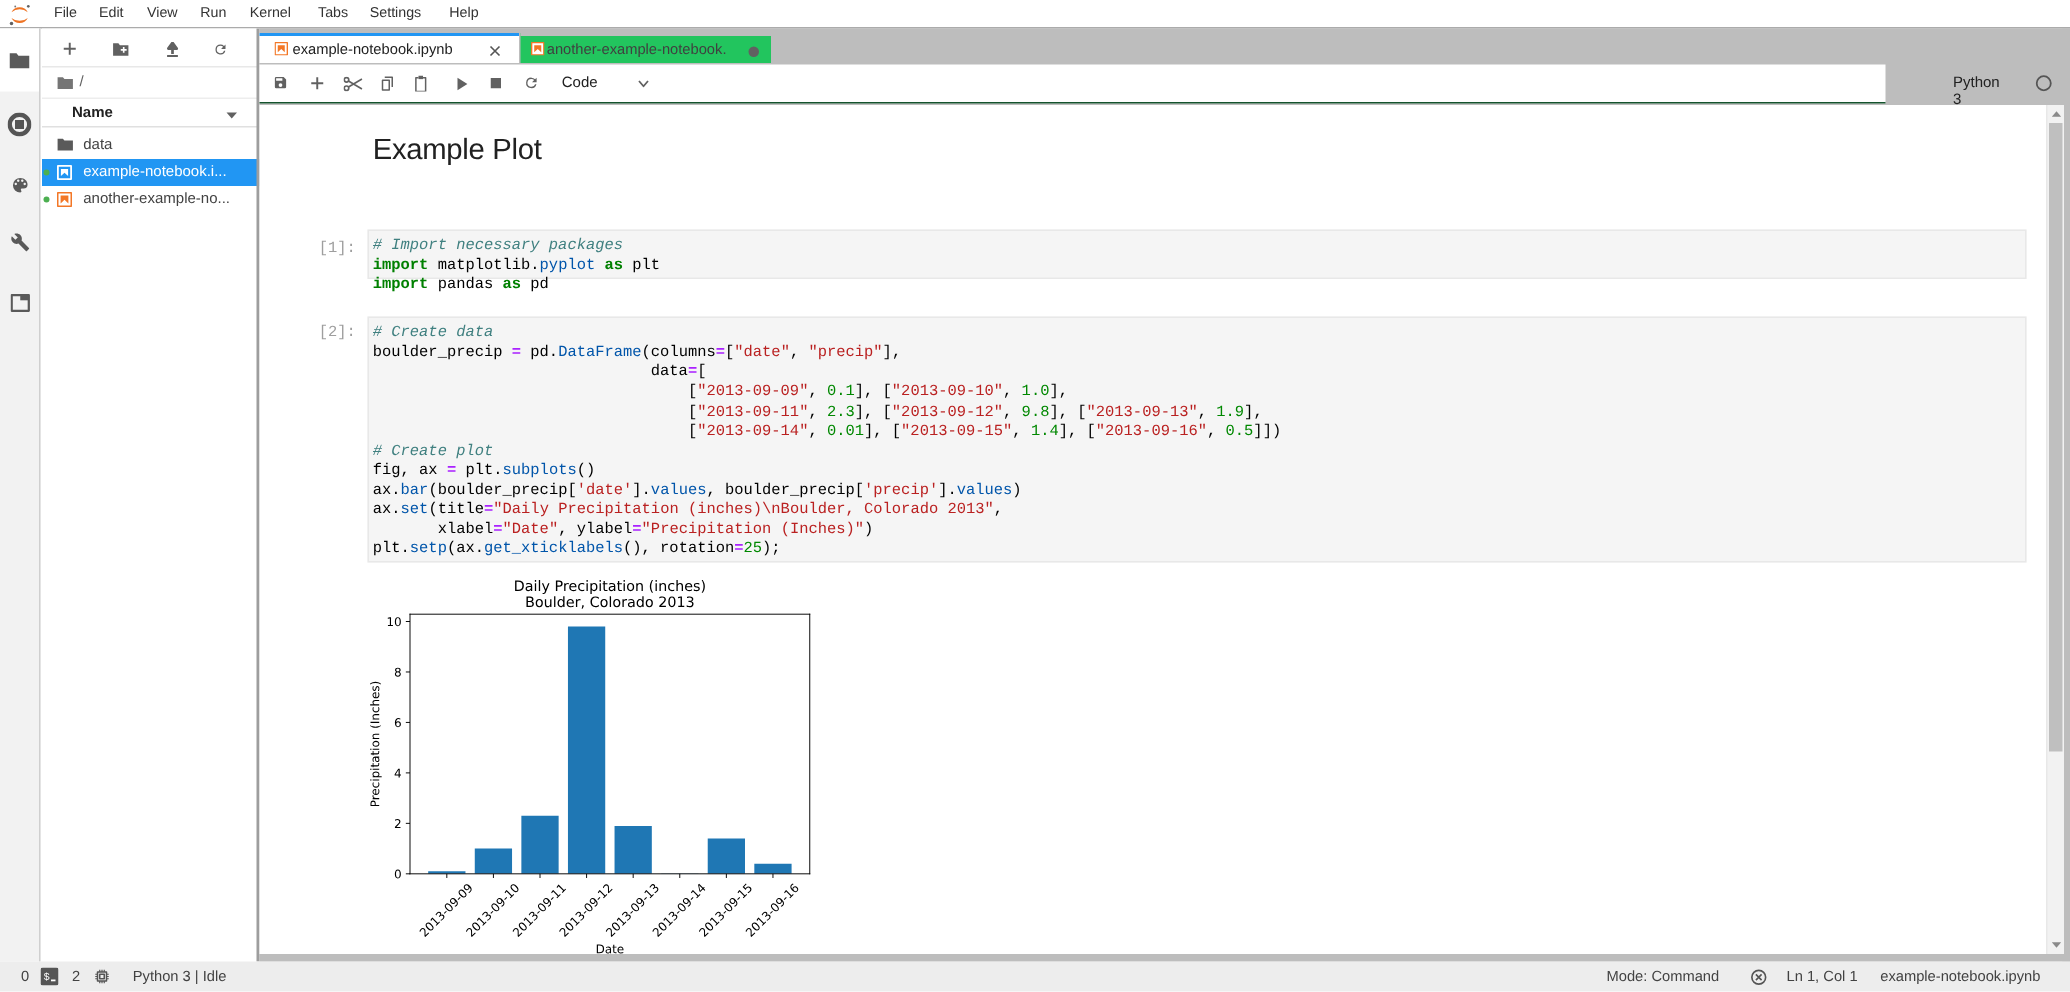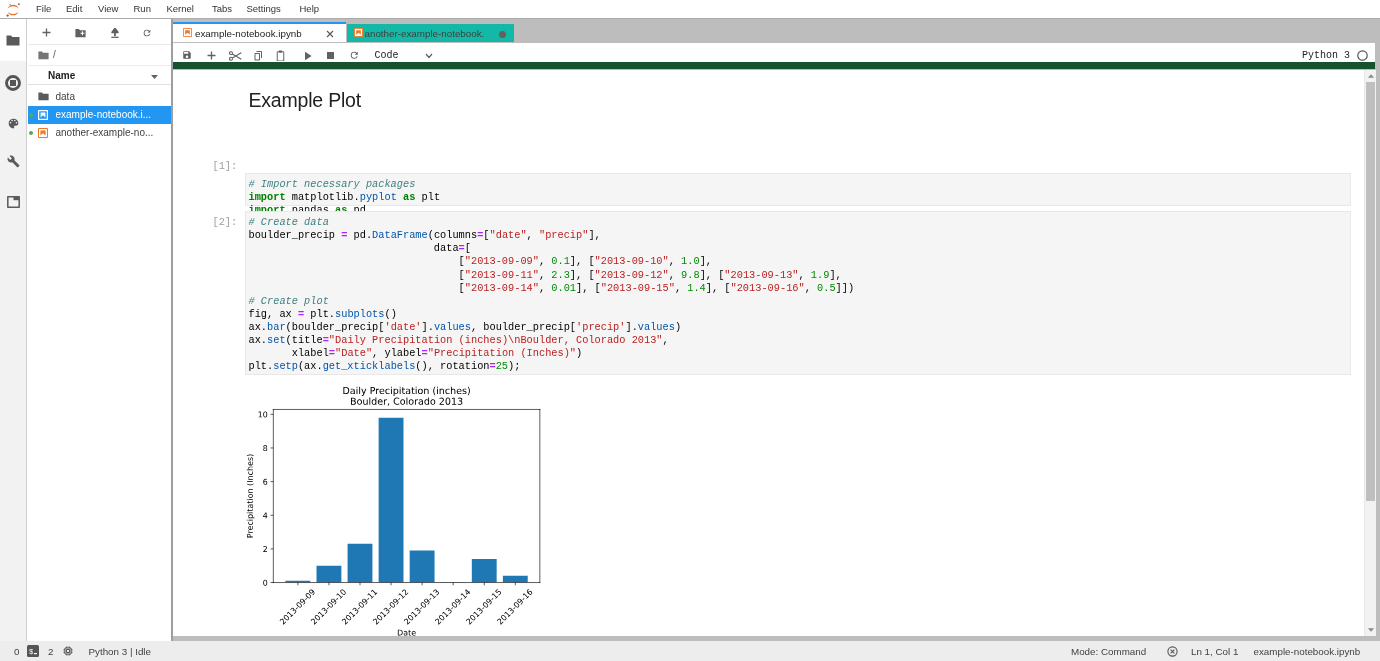--- a/index.html
+++ b/index.html
@@ -9,24 +9,24 @@
   border-bottom:1px solid #ababab; }
 .menuitem { position:absolute; top:3px; font-size:9.5px; color:#333; }
 #leftstrip { position:absolute; left:0; top:19px; width:27px; height:622px; background:#f2f2f2;
   border-right:1px solid #cfcfcf; }
 #stripactive { position:absolute; left:0; top:0px; width:26px; height:42px; background:#fff; }
 #filepanel { position:absolute; left:28px; top:19px; width:145px; height:622px; background:#fff; }
 #mainarea { position:absolute; left:173px; top:19px; width:1207px; height:622px; background:#bdbdbd; }
 #tabbar { position:absolute; left:0; top:0; width:1207px; height:23.5px; background:#bdbdbd; }
 #tab1 { position:absolute; left:0; top:2.8px; width:172.5px; height:20.7px; background:#fff;
   border-top:2px solid #2196f3; }
-#tab2 { position:absolute; left:173.5px; top:2.8px; width:167px; height:20.7px; background:#14b8a6; border-top:2px solid #bdbdbd; }
+#tab2 { position:absolute; left:173.5px; top:2.8px; width:167px; height:20.7px; background:#22c55e; border-top:2px solid #bdbdbd; }
 .tabtxt { position:absolute; top:4.2px; font-size:9.8px; color:#212121; white-space:nowrap; }
-#nbtoolbar { position:absolute; left:0; top:23.5px; width:1207px; height:26px; background:#fff;
-  border-bottom:7px solid #14532d;font-family:Liberation Mono, monospace; }
+#nbtoolbar { position:absolute; left:0; top:23.5px; width:1084px; height:26px; background:#fff;
+  border-bottom:1px solid #14532d; }
 #content { position:absolute; left:0; top:50.5px; width:1191px; height:566.5px; background:#fff; overflow:hidden; }
 #scroll { position:absolute; left:1190.5px; top:50.5px; width:12.5px; height:566.5px; background:#f2f2f2; border-left:1px solid #e8e8e8;}
 #scrollthumb { position:absolute; left:1.5px; top:12.5px; width:9px; height:419px; background:#bfbfbf; }
 #greyband { position:absolute; left:0; top:617px; width:1207px; height:5px; background:#bdbdbd; }
 #statusbar { position:absolute; left:0; top:641px; width:1380px; height:20px; background:#ededed; }
 .st { position:absolute; top:5px; font-size:9.8px; color:#424242; white-space:nowrap; }
 
 .code, .prompt { font-family:"Liberation Mono", monospace; font-size:10.3px; line-height:13.1px; white-space:pre; }
 .prompt { position:absolute; color:#9e9e9e; font-size:10.3px; }
 .cell { position:absolute; left:72px; width:1106px; background:#f5f5f5; border:1px solid #e8e8e8; padding:4px 0 0 2.5px; }
@@ -212,21 +212,21 @@
     <span style="position:absolute;left:1129px;top:7.5px;font-size:10px;color:#212121">Python 3</span>
     <svg class="icon" style="left:1183.5px;top:7.5px" width="11" height="11" viewBox="0 0 11 11">
       <circle cx="5.5" cy="5.5" r="4.7" fill="none" stroke="#555" stroke-width="1.2"></circle>
     </svg>
   </div>
   <div id="content">
 
     <h1 class="mdh">Example Plot</h1>
 
     <div class="prompt" style="left:39.5px;top:90px">[1]:</div>
-    <div class="cell code" style="top:103px;height:33px"><span class="cm"># Import necessary packages</span>
+    <div class="cell code" style="top:83px;height:33px"><span class="cm"># Import necessary packages</span>
 <span class="kw">import</span> matplotlib.<span class="prop">pyplot</span> <span class="kw">as</span> plt
 <span class="kw">import</span> pandas <span class="kw">as</span> pd</div>
 
     <div class="prompt" style="left:39.5px;top:146px">[2]:</div>
     <div class="cell code" style="top:141.7px;height:164.3px"><span class="cm"># Create data</span>
 boulder_precip <span class="op">=</span> pd.<span class="prop">DataFrame</span>(columns<span class="op">=</span>[<span class="str">"date"</span>, <span class="str">"precip"</span>],
                               data<span class="op">=</span>[
                                   [<span class="str">"2013-09-09"</span>, <span class="num">0.1</span>], [<span class="str">"2013-09-10"</span>, <span class="num">1.0</span>],
                                   [<span class="str">"2013-09-11"</span>, <span class="num">2.3</span>], [<span class="str">"2013-09-12"</span>, <span class="num">9.8</span>], [<span class="str">"2013-09-13"</span>, <span class="num">1.9</span>],
                                   [<span class="str">"2013-09-14"</span>, <span class="num">0.01</span>], [<span class="str">"2013-09-15"</span>, <span class="num">1.4</span>], [<span class="str">"2013-09-16"</span>, <span class="num">0.5</span>]])

